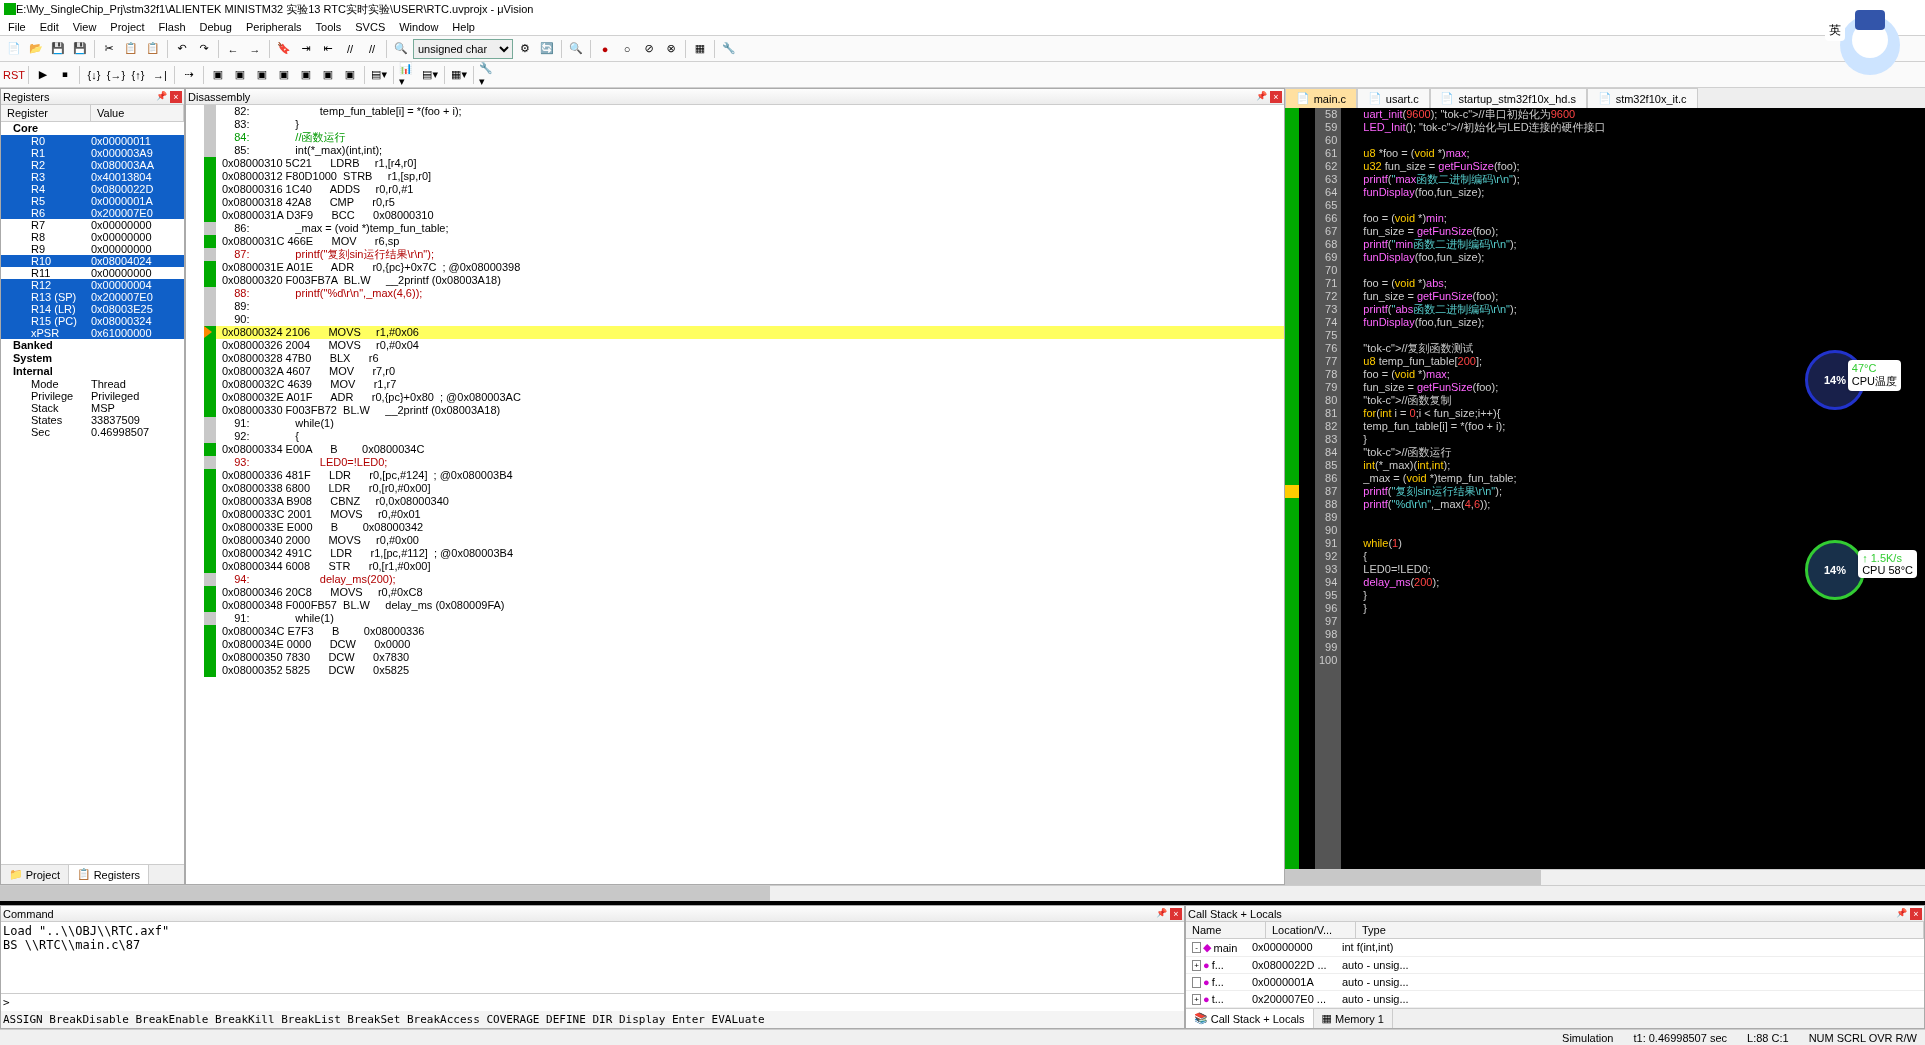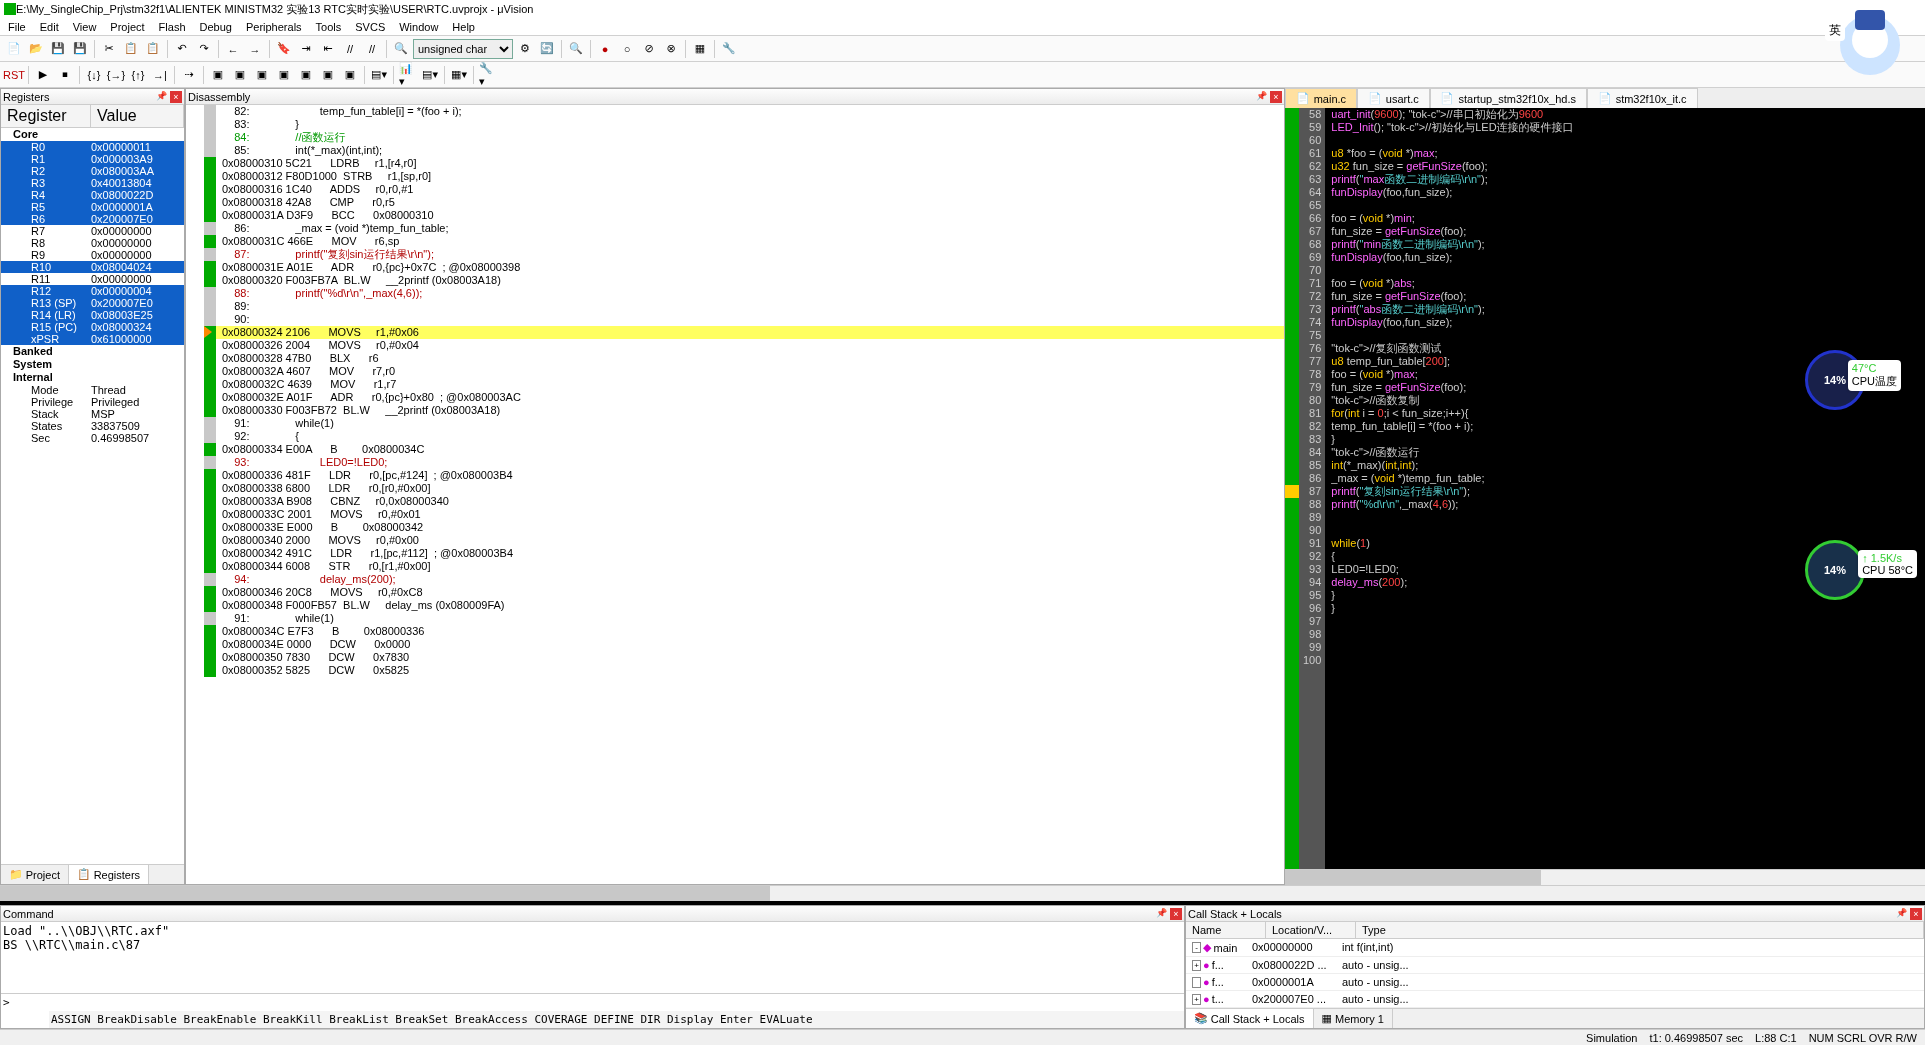--- a/index.html
+++ b/index.html
@@ -14,21 +14,21 @@
 .tb-combo { height:20px; width:100px; border:1px solid #7a9; font-size:11px; }
 
 .main-area { display:flex; height:calc(100% - 18px - 18px - 26px - 26px - 16px - 128px - 16px); }
 .panel { border:1px solid #aaa; display:flex; flex-direction:column; background:#fff; }
 .panel-titlebar { height:16px; background:linear-gradient(#fdfdfd,#ececec); display:flex; align-items:center; padding:0 2px; font-size:11px; justify-content:space-between; border-bottom:1px solid #ccc; }
 .panel-close { width:12px; height:12px; background:#d33; color:#fff; display:flex; align-items:center; justify-content:center; font-size:9px; cursor:pointer; }
 .panel-pin { width:12px; height:12px; color:#555; font-size:9px; cursor:pointer; }
 
 .registers-panel { width:185px; }
 .reg-header { display:flex; background:#f4f4f4; border-bottom:1px solid #ccc; }
-.reg-header div { padding:2px 6px; border-right:1px solid #ccc; font-size:16px; }
+.reg-header div { padding:2px 6px; border-right:1px solid #ccc; font-size:11px; }
 .reg-header .c1 { width:90px; }
 .reg-header .c2 { flex:1; }
 .reg-tree { flex:1; overflow:auto; font-family:Consolas,monospace; font-size:11px; }
 .reg-group { font-weight:bold; color:#000; background:#fff; }
 .reg-group .pm { display:inline-block; width:10px; text-align:center; border:1px solid #888; font-size:9px; line-height:9px; margin-right:2px; position:relative; left:-12px; }
 .reg-row { display:flex; padding-left:30px;justify-content:space-between; }
 .reg-row.sel { background:#1060c8; color:#fff; }
 .reg-row .rn { width:60px; }
 .reg-row .rv { flex:1; }
 .reg-sub { padding-left:30px; display:flex; }
@@ -46,49 +46,49 @@
 .dl.cursrc { background:#ffff60; }
 .dl.cursrc .gut { position:relative; }
 .dl.cursrc .gut:after { content:""; position:absolute; left:0; top:0; width:0; height:0; border-left:8px solid #f80; border-top:6px solid transparent; border-bottom:6px solid transparent; }
 .kw { color:#b00000; }
 .cmt { color:#009900; }
 
 .src-panel { width:640px; display:flex; flex-direction:column; background:#000; }
 .src-tabs { height:20px; display:flex; background:#eee; }
 .src-tab { padding:2px 10px; display:flex; align-items:center; gap:4px; border:1px solid #ccc; border-bottom:none; background:#f8f8f8; cursor:pointer; font-size:11px; }
 .src-tab.active { background:#ffe0a0; }
-.src-body { flex:1; overflow:auto; display:flex; font-family:Consolas,monospace; font-size:12px; }
+.src-body { flex:1; overflow:auto; display:flex; font-family:Consolas,monospace; font-size:12px;gap:16px; }
 .src-gutter { background:#555; color:#ccc; text-align:right; padding:0 4px; }
 .src-gutter div { height:13px; line-height:13px; }
 .src-mark { width:14px; background:#0a0; }
 .src-mark div { height:13px; }
 .src-mark .cur { background:#ffcc00; position:relative; }
 .src-code { flex:1; background:#000; color:#ccc; padding-left:6px; }
 .src-code div { height:13px; line-height:13px; }
 .tok-k { color:#ffcc00; }
 .tok-fn { color:#ff66ff; }
 .tok-num { color:#ff4444; }
 .tok-str { color:#55cccc; }
 
 .bottom-area { height:128px; display:flex; border-top:4px solid #000000; }
 .cmd-panel { flex:1; }
 .cmd-body { flex:1; overflow:auto; font-family:Consolas,monospace; font-size:12px; padding:2px; background:#fff; white-space:pre; }
 .cmd-prompt { border-top:1px solid #ccc; padding:2px; font-family:Consolas,monospace; }
-.cmd-hint { background:#f4f4f4; padding:2px; font-family:Consolas,monospace; font-size:11px;margin-left:48px; }
+.cmd-hint { background:#f4f4f4; padding:2px; font-family:Consolas,monospace; font-size:11px; }
 .locals-panel { width:740px; }
 .lv-header { display:flex; background:#f4f4f4; border-bottom:1px solid #ccc; }
 .lv-header div { padding:2px 6px; border-right:1px solid #ccc; }
 .lv-body { flex:1; overflow:auto; font-size:11px; }
 .lv-row { display:flex; border-bottom:1px solid #eee; padding:1px 0; }
 .lv-row div { padding:1px 6px; }
 .c-name { width:60px; display:flex; align-items:center; gap:2px; }
 .c-loc { width:90px; }
 .c-type { flex:1; }
 
-.statusbar { height:16px; background:#f0f0f0; border-top:1px solid #ccc; display:flex; align-items:center; justify-content:flex-end; gap:12px; padding:0 8px; font-size:11px; }
+.statusbar { height:16px; background:#f0f0f0; border-top:1px solid #ccc; display:flex; align-items:center; justify-content:flex-end; gap:20px; padding:0 8px; font-size:11px; }
 
 .mascot { position:absolute; top:0; right:10px; width:90px; height:90px; }
 .gauge { position:absolute; right:60px; width:60px; height:60px; border-radius:50%; display:flex; flex-direction:column; align-items:center; justify-content:center; color:#fff; font-size:14px; font-weight:bold; }
 .gauge1 { top:350px; border:3px solid #23c; background:#18204a; }
 .gauge2 { top:540px; border:3px solid #3c3; background:#18304a; }
 .gauge-side { position:absolute; background:#fff; border-radius:4px; padding:2px 4px; font-size:9px; box-shadow:0 0 3px rgba(0,0,0,.3); }
 .scroll-h { height:16px; background:#f0f0f0; border-top:1px solid #ccc; position:relative; overflow:hidden; }
 .scroll-h::before { content:""; position:absolute; left:0; width:40%; height:100%; background:#c8c8c8; }
 </style>
 </head>

